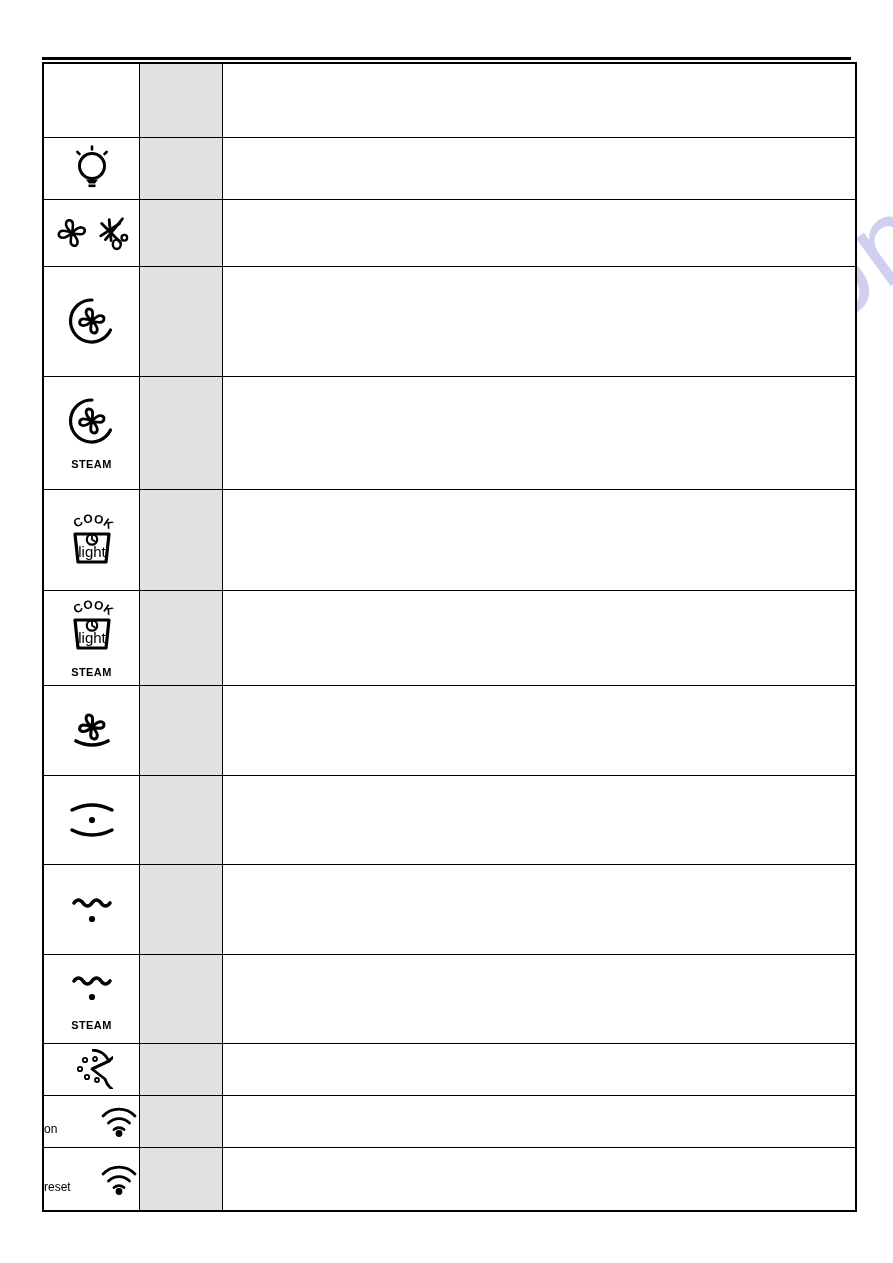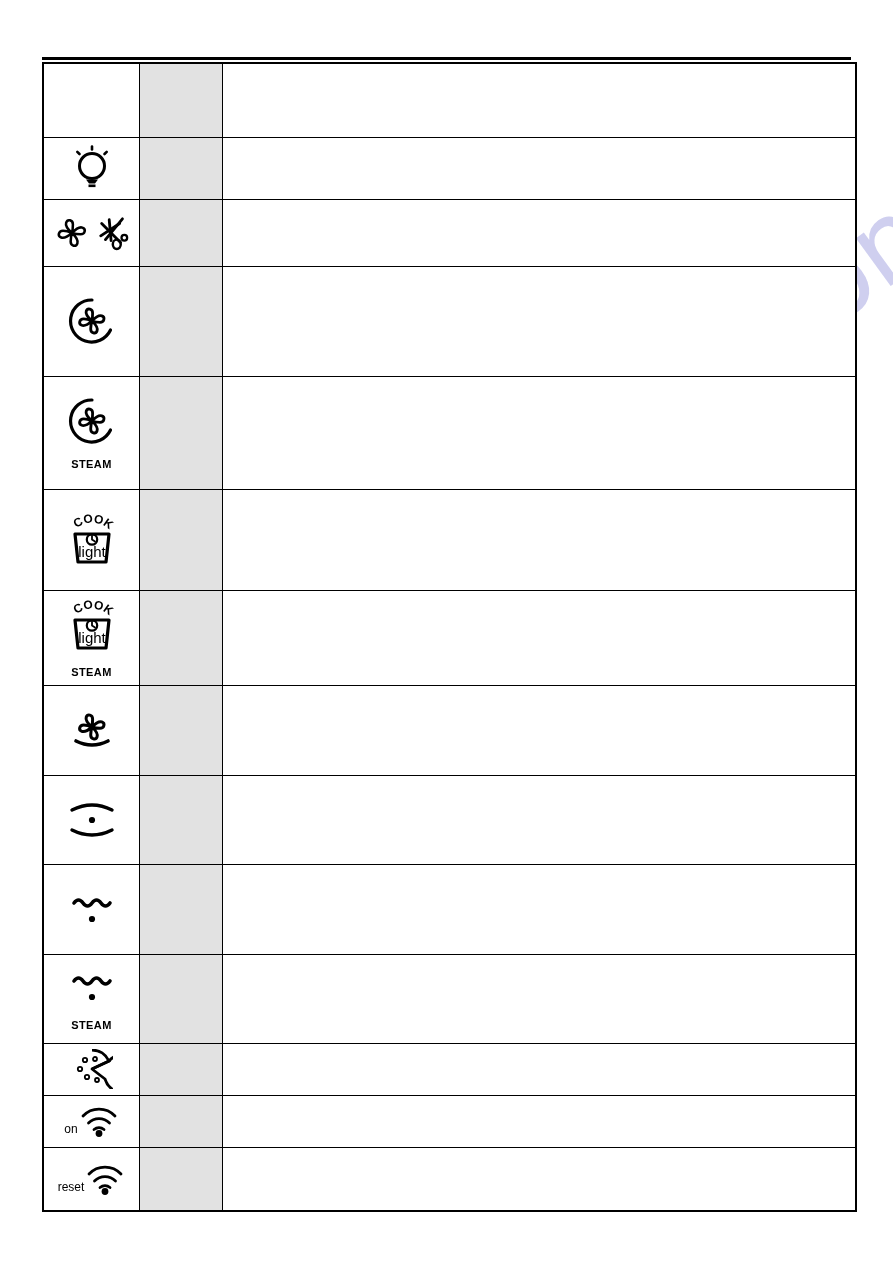--- a/index.html
+++ b/index.html
@@ -115,21 +115,21 @@
     display: flex;
     flex-direction: row;
     align-items: center;
     justify-content: center;
     gap: 6px;
   }
   .wifi-pair {
     display: flex;
     flex-direction: row;
     align-items: flex-end;
-    justify-content: center;
+    justify-content: space-between;
     gap: 1px;
   }
   .wifi-word {
     font-family: "Liberation Sans", sans-serif;
     font-size: 12px;
     color: #000000;
     padding-bottom: 2px;
   }
   .desc-text {
     font-family: "Liberation Sans", sans-serif;

